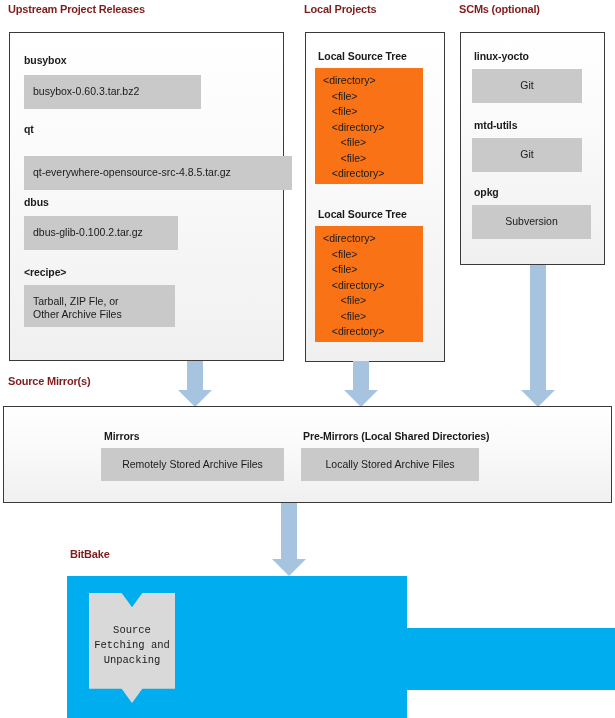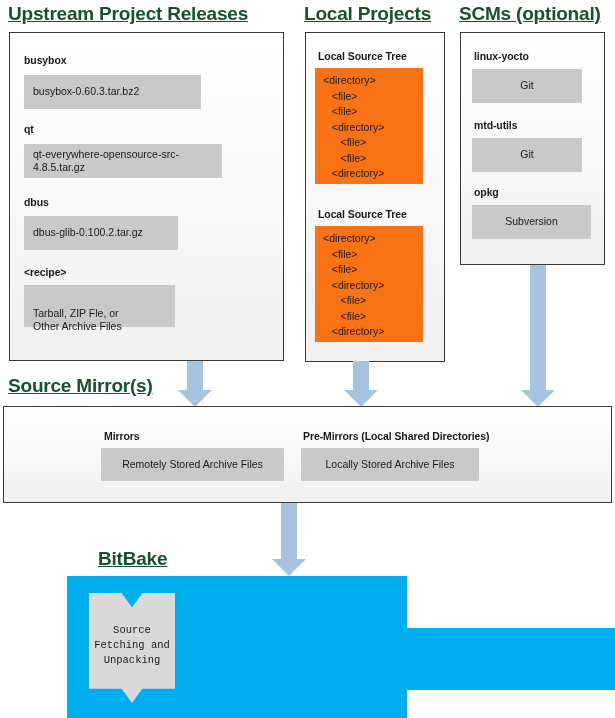--- a/index.html
+++ b/index.html
@@ -12,25 +12,24 @@
     height: 718px;
     position: relative;
     font-family: "Liberation Sans", "DejaVu Sans", sans-serif;
     overflow: hidden;
     color: #231f20;
   }
 
   .section-title {
     position: absolute;
     font-weight: bold;
-    font-size: 19px;
-    color: #14532d;
+    font-size: 11px;
+    color: #7f1d1d;
     letter-spacing: -0.2px;
     white-space: nowrap;
-    text-decoration: underline;
   }
 
   
   .panel {
     position: absolute;
     border: 1.4px solid #3a3a3a;
     background: linear-gradient(to bottom, #ffffff 0%, #fbfbfb 35%, #f0f0f0 100%);
     box-sizing: border-box;
   }
 
@@ -51,21 +50,21 @@
     font-size: 10.5px;
     box-sizing: border-box;
     display: flex;
     align-items: center;
     line-height: 1.28;
   }
   .chip.left { justify-content: flex-start; padding-left: 9px; }
   .chip.center { justify-content: center; }
   .chip.multiline {
     display: block;
-    padding: 22px 0 0 9px;
+    padding: 10px 0 0 9px;
   }
 
   
   .tree {
     position: absolute;
     background: #f97316;
     font-size: 10.5px;
     color: #1a1a1a;
     box-sizing: border-box;
     padding: 5px 0 5px 0;
@@ -146,21 +145,21 @@
 
 <div class="section-title" style="left:8px; top:3px;">Upstream Project Releases</div>
 
 <div class="panel" style="left:9px; top:32px; width:275px; height:329px;">
 </div>
 
 <div class="group-label" style="left:24px; top:54px;">busybox</div>
 <div class="chip left" style="left:24px; top:75px; width:177px; height:34px;">busybox-0.60.3.tar.bz2</div>
 
 <div class="group-label" style="left:24px; top:123px;">qt</div>
-<div class="chip left" style="left:24px; top:144px; width:198px; height:34px;">qt-everywhere-opensource-src-4.8.5.tar.gz</div>
+<div class="chip left" style="left:24px; top:156px; width:268px; height:34px;">qt-everywhere-opensource-src-4.8.5.tar.gz</div>
 
 <div class="group-label" style="left:24px; top:196px;">dbus</div>
 <div class="chip left" style="left:24px; top:216px; width:154px; height:34px;">dbus-glib-0.100.2.tar.gz</div>
 
 <div class="group-label" style="left:24px; top:266px;">&lt;recipe&gt;</div>
 <div class="chip multiline" style="left:24px; top:285px; width:151px; height:42px; white-space:pre-line;">Tarball, ZIP Fle, or
 Other Archive Files</div>
 
 <div class="section-title" style="left:304px; top:3px;">Local Projects</div>
 
@@ -227,21 +226,21 @@
 <div class="chip center" style="left:101px; top:448px; width:183px; height:33px;">Remotely Stored Archive Files</div>
 
 <div class="group-label" style="left:303px; top:430px;">Pre-Mirrors (Local Shared Directories)</div>
 <div class="chip center" style="left:301px; top:448px; width:178px; height:33px;">Locally Stored Archive Files</div>
 
 <div class="arrow" style="left:272px; top:503px; width:34px; height:74px;">
   <div class="shaft" style="width:16px; height:56px;"></div>
   <div class="head" style="top:56px;"></div>
 </div>
 
-<div class="section-title" style="left:70px; top:548px;margin-left:28px;">BitBake</div>
+<div class="section-title" style="left:70px; top:548px;">BitBake</div>
 
 <div class="bitbake-main" style="left:67px; top:576px; width:340px; height:142px;"></div>
 <div class="bitbake-arm" style="left:407px; top:628px; width:208px; height:62px;"></div>
 
 <div class="task-box" style="left:89px; top:593px; width:86px; height:110px;font-family:Liberation Mono, monospace;">
   <div class="tlabel">Source
 Fetching and
 Unpacking</div>
 </div>
 

